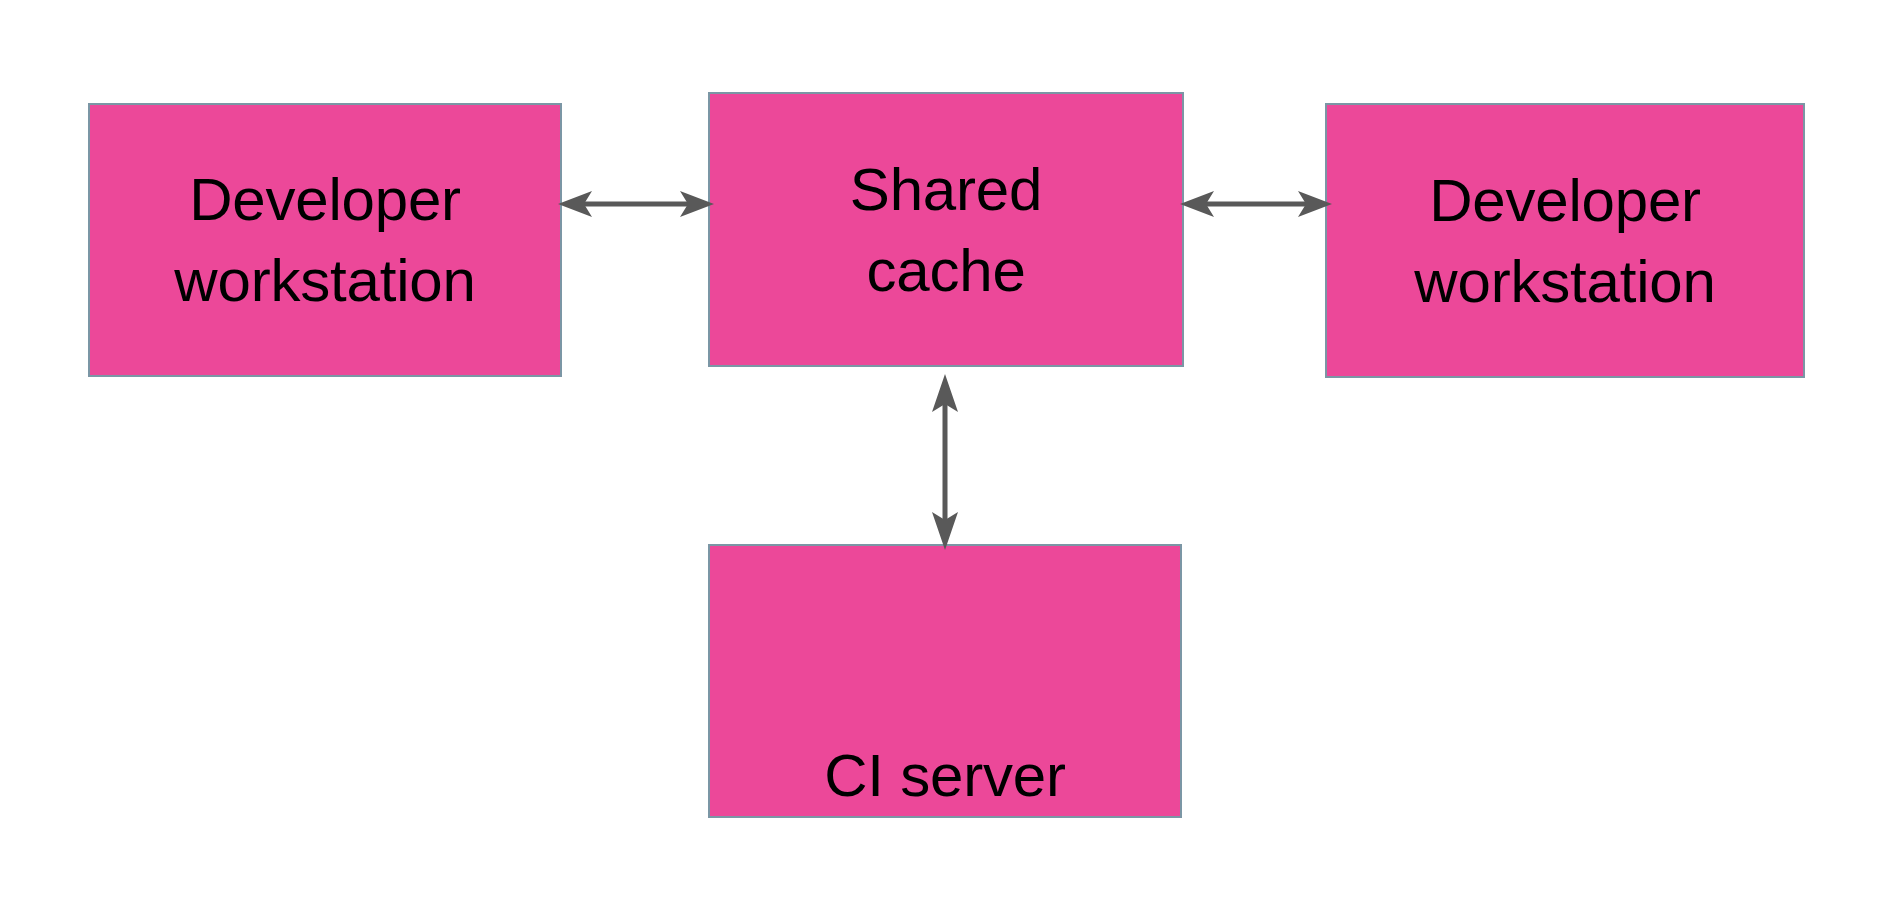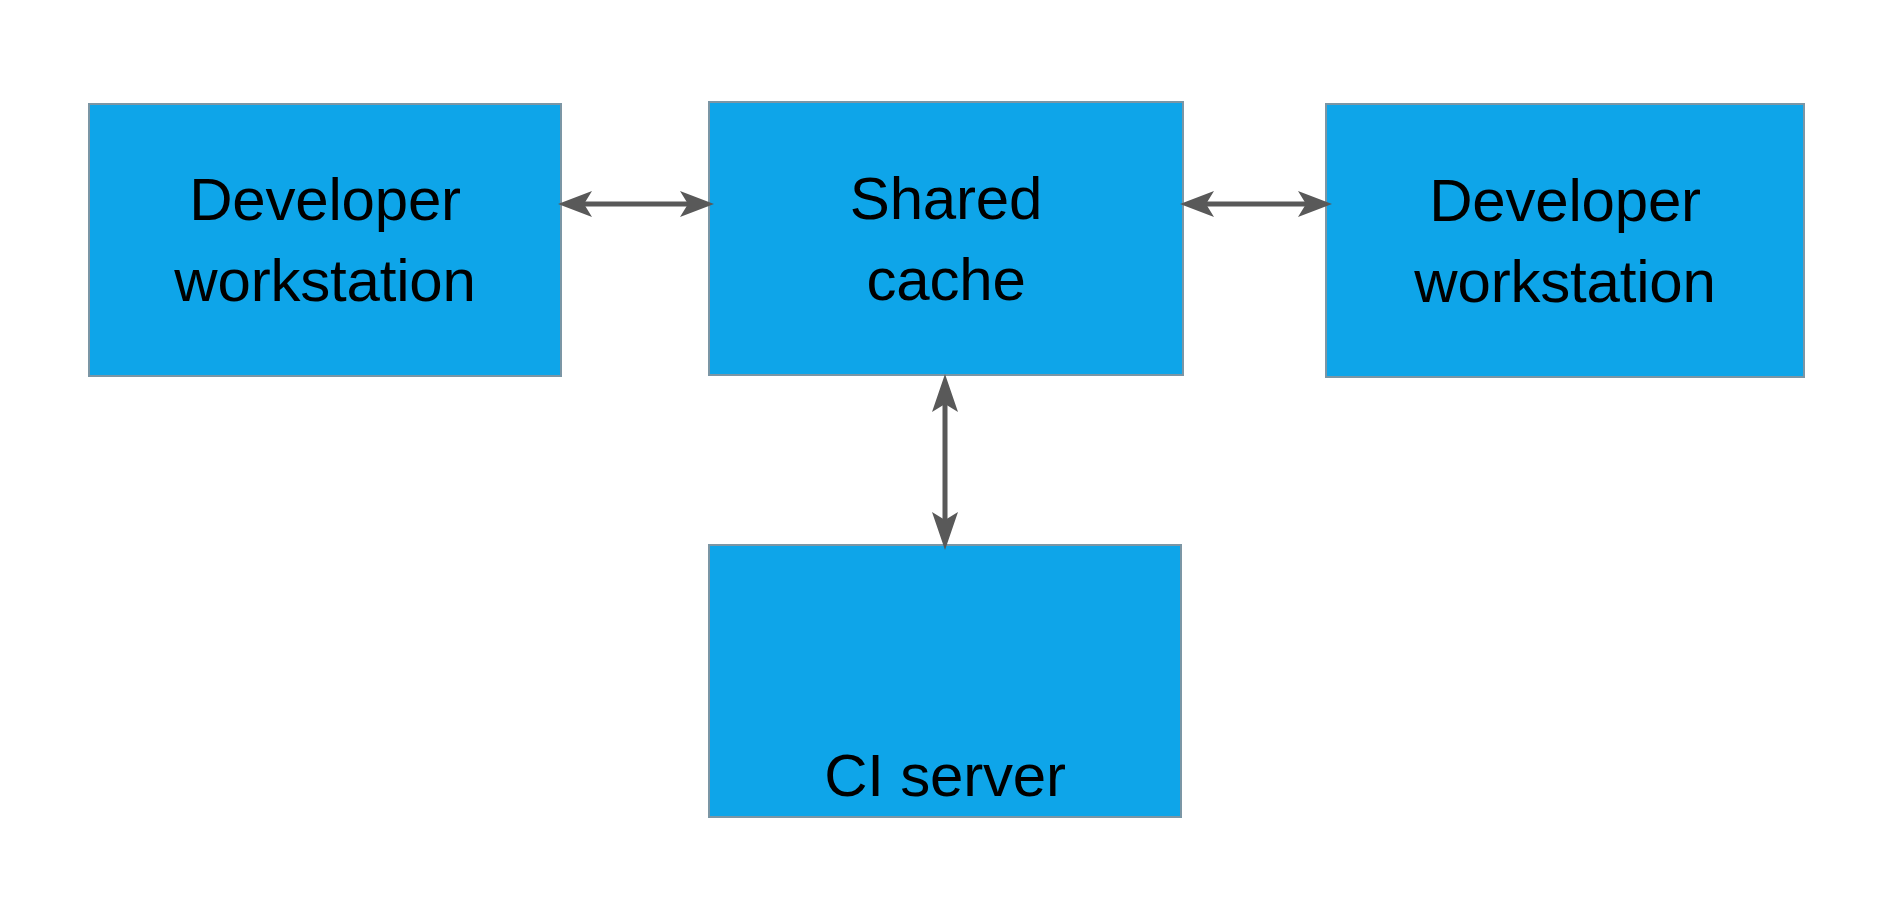--- a/index.html
+++ b/index.html
@@ -13,38 +13,38 @@
   #canvas {
     position: relative;
     width: 1900px;
     height: 922px;
     background: #ffffff;
     overflow: hidden;
   }
   .node {
     position: absolute;
     box-sizing: border-box;
-    background: #0ea5e9;
+    background: #ec4899;
     border: 2px solid #7b96a5;
     display: flex;
     align-items: center;
     justify-content: center;
     text-align: center;
   }
   .node-label {
     font-family: "Liberation Sans", sans-serif;
     font-size: 60px;
     line-height: 1.35;
     color: #000000;
     letter-spacing: -0.2px;
     white-space: pre-line;
     padding: 0 8px;
   }
   #node-dev-left  { left: 88px;   top: 103px; width: 474px; height: 274px; }
-  #node-shared    { left: 708px;  top: 101px; width: 476px; height: 275px; }
+  #node-shared    { left: 708px;  top: 92px; width: 476px; height: 275px; }
   #node-dev-right { left: 1325px; top: 103px; width: 480px; height: 275px; }
   #node-ci        { left: 708px;  top: 544px; width: 474px; height: 274px; align-items: flex-end; }
 
   .edge {
     position: absolute;
     pointer-events: none;
   }
   #edge-left-shared  { left: 558px; top: 178px; width: 156px; height: 52px; }
   #edge-shared-right { left: 1180px; top: 178px; width: 152px; height: 52px; }
   #edge-shared-ci    { left: 919px; top: 374px; width: 52px; height: 176px; }

